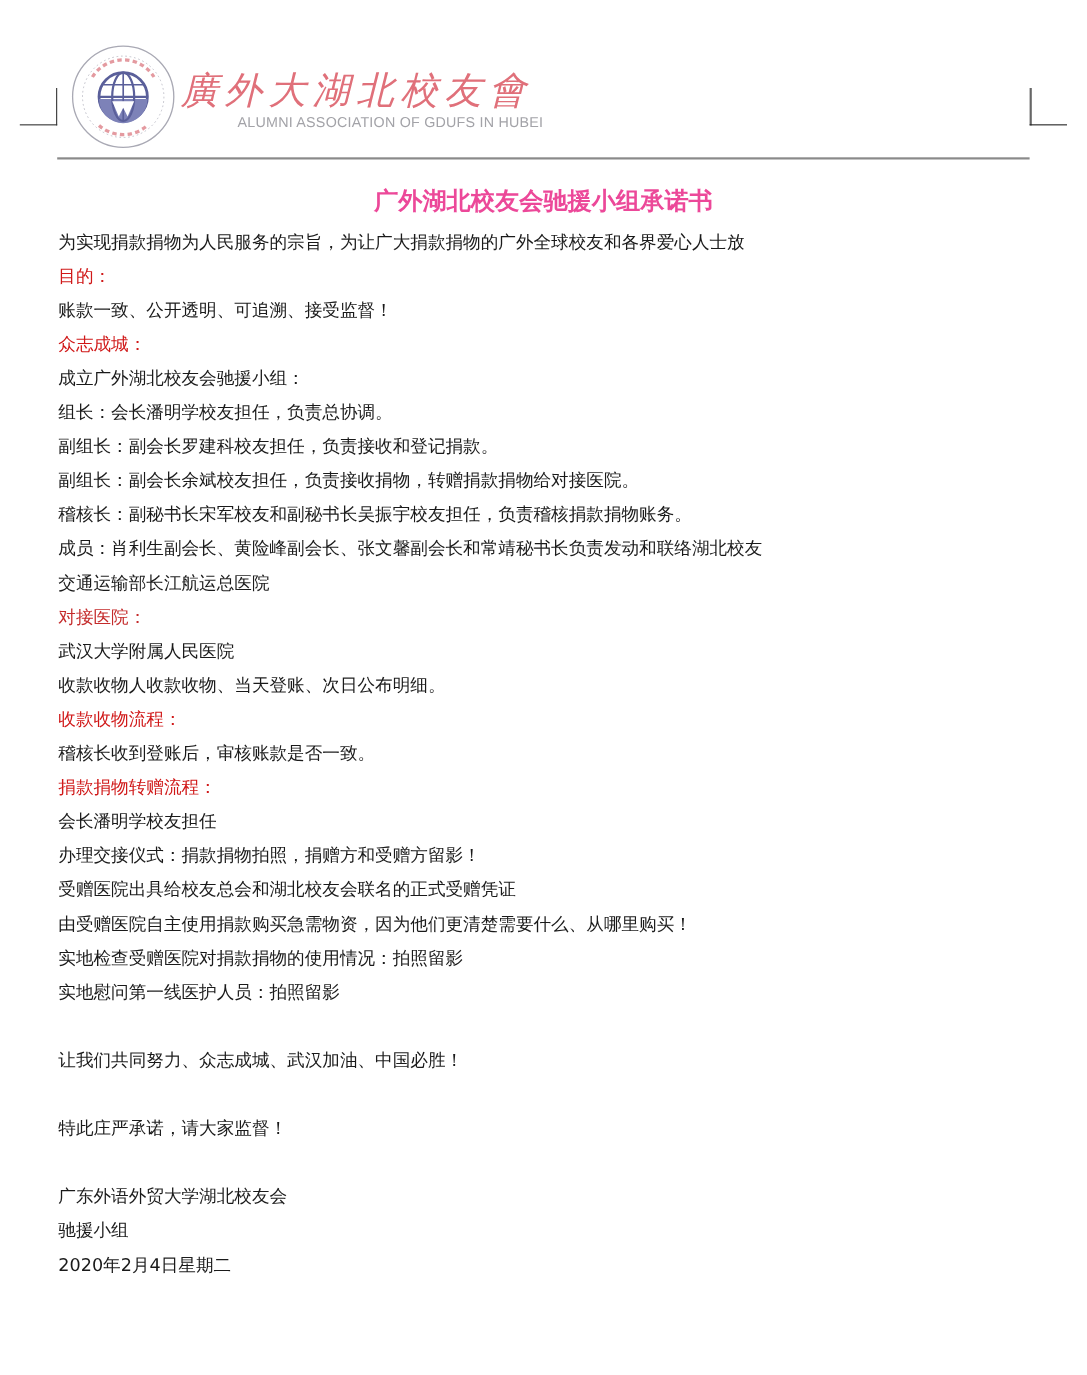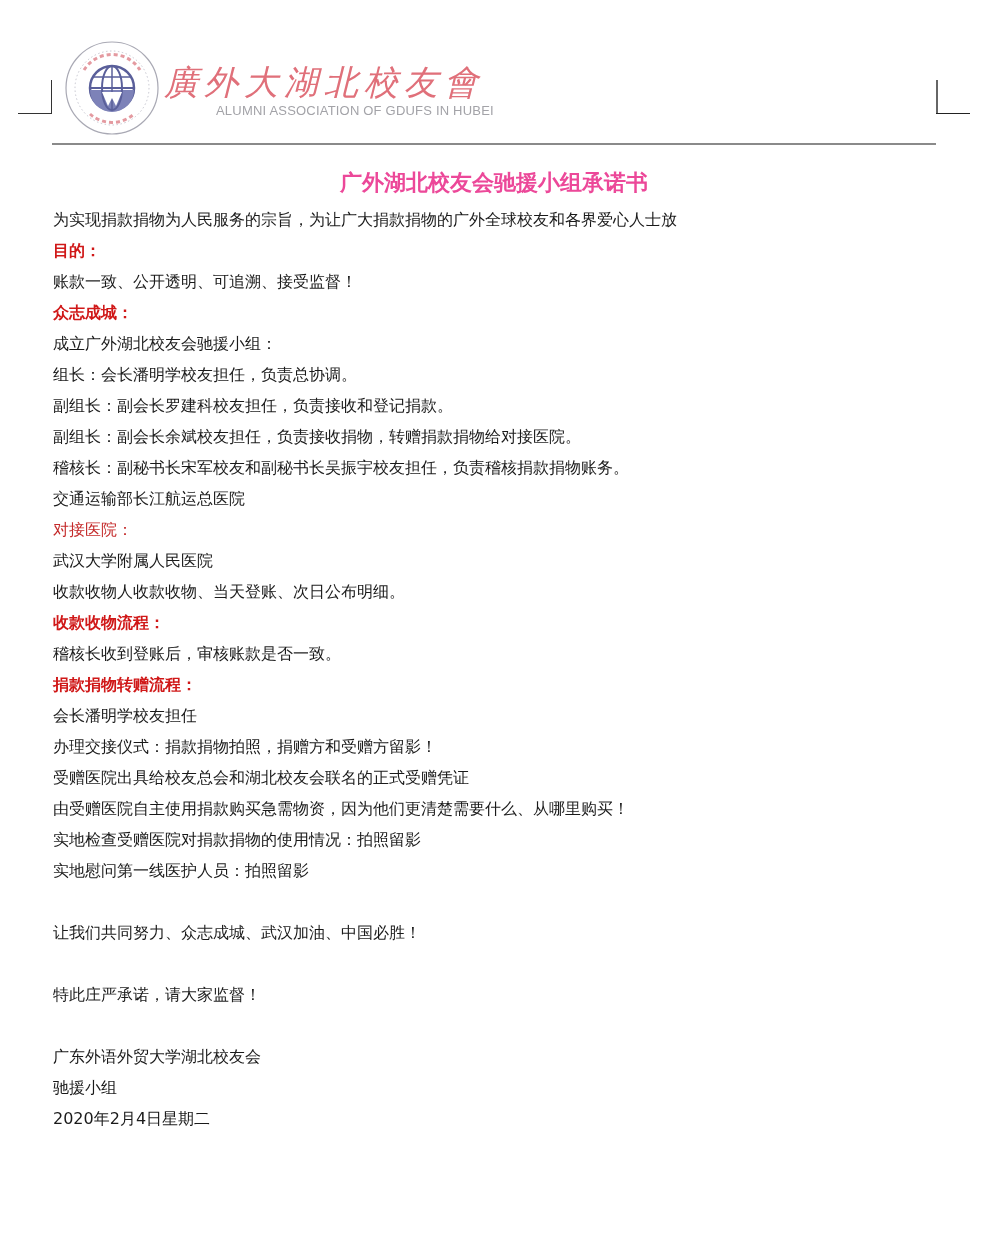--- a/index.html
+++ b/index.html
@@ -15,21 +15,21 @@
     .header-rule { position: absolute; left: 52px; top: 143px; width: 884px; height: 2px; background: #8a8a8a; }
 
     .logo { position: absolute; left: 64px; top: 40px; width: 96px; height: 96px; }
     .brand-cn { position: absolute; left: 164px; top: 60px; font-family: Liberation Serif, serif; font-size: 34px; color: #e0707a; letter-spacing: 6px; font-style: italic; white-space: nowrap; }
     .brand-en { position: absolute; left: 168px; top: 103px; font-family: "Liberation Sans", sans-serif; font-size: 13px; color: #a3a3a8; letter-spacing: 0.2px; white-space: nowrap; margin-left: 48px; }
 
     .doc-title { position: absolute; left: 0; width: 988px; top: 146px; text-align: center; font-size: 22px; font-weight: bold; color: #ec4899; margin-top: 22px; }
 
     .body { position: absolute; left: 53px; top: 204px; width: 880px; font-size: 16px; line-height: 31px; }
     .line { white-space: nowrap; }
-    .heading { color: #d01818; font-weight: bold; }
+    .heading { color: #d01818; font-weight: normal; }
     .heading.plain { font-weight: normal; color: #c42a2a; }
     .spacer { height: 31px; }
   </style>
 </head>
 <body>
 
 <div class="crop-mark crop-left-v"></div>
 <div class="crop-mark crop-left-h"></div>
 <div class="crop-mark crop-right-v"></div>
 <div class="crop-mark crop-right-h"></div>
@@ -61,20 +61,21 @@
 
   <div class="line heading">目的：</div>
   <div class="line">账款一致、公开透明、可追溯、接受监督！</div>
 
   <div class="line heading">众志成城：</div>
   <div class="line">成立广外湖北校友会驰援小组：</div>
   <div class="line">组长：会长潘明学校友担任，负责总协调。</div>
   <div class="line">副组长：副会长罗建科校友担任，负责接收和登记捐款。</div>
   <div class="line">副组长：副会长余斌校友担任，负责接收捐物，转赠捐款捐物给对接医院。</div>
   <div class="line">稽核长：副秘书长宋军校友和副秘书长吴振宇校友担任，负责稽核捐款捐物账务。</div>
+  <div class="line">成员：肖利生副会长、黄险峰副会长、张文馨副会长和常靖秘书长负责发动和联络湖北校友</div>
 
   <div class="line">交通运输部长江航运总医院</div>
   <div class="line heading plain">对接医院：</div>
   <div class="line">武汉大学附属人民医院</div>
 
   <div class="line">收款收物人收款收物、当天登账、次日公布明细。</div>
   <div class="line heading">收款收物流程：</div>
   <div class="line">稽核长收到登账后，审核账款是否一致。</div>
 
   <div class="line heading">捐款捐物转赠流程：</div>

